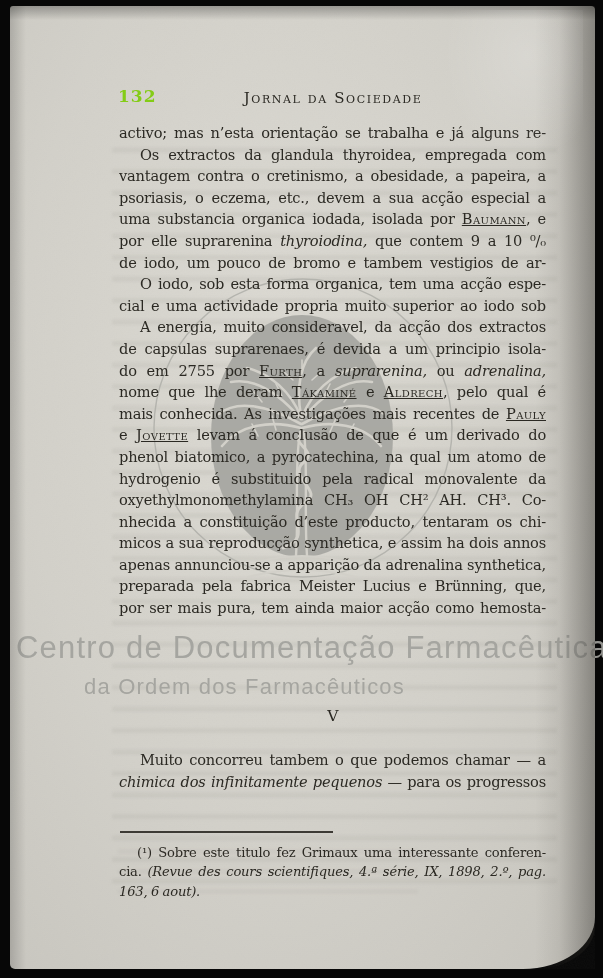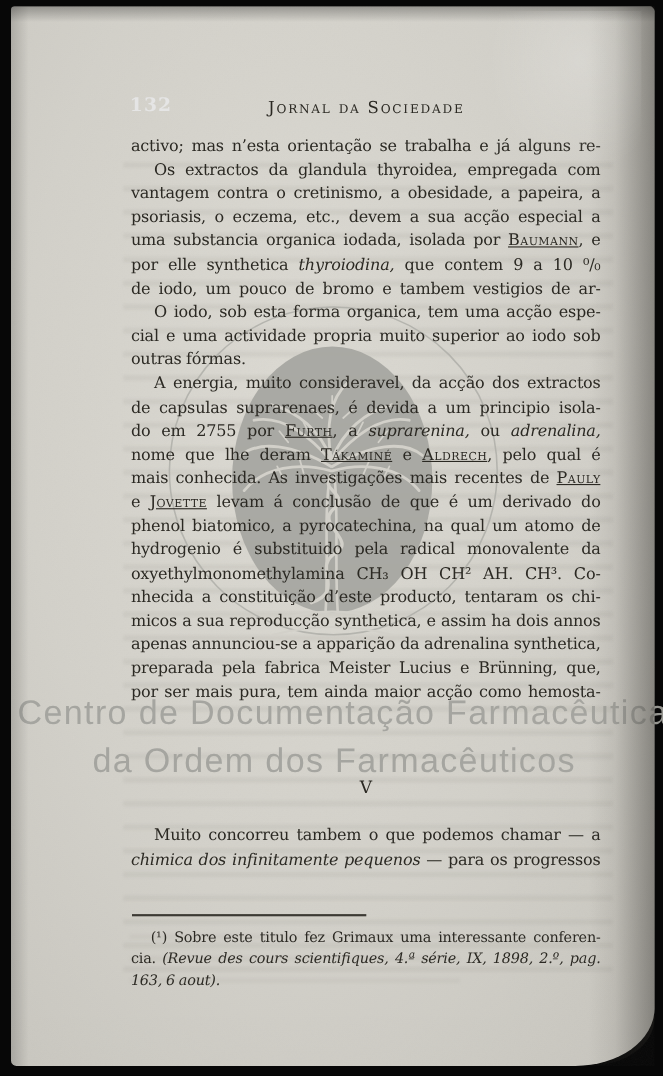--- a/index.html
+++ b/index.html
@@ -48,24 +48,24 @@
       rgba(118,115,107,0.14) 12px, rgba(118,115,107,0.14) 15px,
       rgba(0,0,0,0) 16px, rgba(0,0,0,0) 20px);
     filter:blur(1.4px);opacity:0.5;pointer-events:none;
   }
   .emblem{position:absolute;left:0;top:0;pointer-events:none;}
   .wm{
     position:absolute;color:#a2a29d;font-family:"Liberation Sans", sans-serif;
     font-weight:400;white-space:nowrap;opacity:0.92;pointer-events:none;
   }
   .wm1{left:16px;top:630px;font-size:31px;letter-spacing:1.2px;}
-  .wm2{left:84px;top:674px;font-size:31px;letter-spacing:1.2px;}
+  .wm2{left:84px;top:674px;font-size:22px;letter-spacing:1.2px;}
   .hdr-num{
     position:absolute;left:118px;top:86px;font-size:17px;font-weight:bold;
-    letter-spacing:1px;color:#e5e5e5;
+    letter-spacing:1px;color:#84cc16;
   }
   .hdr-title{
     position:absolute;left:120px;top:89px;width:426px;text-align:center;
     font-variant:small-caps;font-size:15px;letter-spacing:1.6px;color:#2a2822;
   }
   .textblock{position:absolute;left:119px;width:427px;}
   .bodyblock{top:122px;}
   .closeblock{top:749px;}
   .fnblock{top:843px;}
   .line{
@@ -138,25 +138,24 @@
 
   <div class="hdr-num">132</div>
   <div class="hdr-title">Jornal da Sociedade</div>
 
   <div class="textblock bodyblock">
     <div class="line jl"><span class="seg-n">activo; mas n’esta orientação se trabalha e já alguns re-</span></div>
     <div class="line ind jl"><span class="seg-n">Os extractos da glandula thyroidea, empregada com</span></div>
     <div class="line jl"><span class="seg-n">vantagem contra o cretinismo, a obesidade, a papeira, a</span></div>
     <div class="line jl"><span class="seg-n">psoriasis, o eczema, etc., devem a sua acção especial a</span></div>
     <div class="line jl"><span class="seg-n">uma substancia organica iodada, isolada por </span><span class="seg-sc">Baumann</span><span class="seg-n">, e</span></div>
-    <div class="line jl"><span class="seg-n">por elle synthetica </span><span class="seg-i">thyroiodina,</span><span class="seg-n"> que contem 9 a 10 ⁰/₀</span></div>
+    <div class="line jl"><span class="seg-n">por elle suprarenina </span><span class="seg-i">thyroiodina,</span><span class="seg-n"> que contem 9 a 10 ⁰/₀</span></div>
     <div class="line jl"><span class="seg-n">de iodo, um pouco de bromo e tambem vestigios de ar-</span></div>
     <div class="line ind jl"><span class="seg-n">O iodo, sob esta forma organica, tem uma acção espe-</span></div>
     <div class="line jl"><span class="seg-n">cial e uma actividade propria muito superior ao iodo sob</span></div>
-    <div class="line"><span class="seg-n">outras fórmas.</span></div>
     <div class="line ind jl"><span class="seg-n">A energia, muito consideravel, da acção dos extractos</span></div>
     <div class="line jl"><span class="seg-n">de capsulas suprarenaes, é devida a um principio isola-</span></div>
     <div class="line jl"><span class="seg-n">do em 2755 por </span><span class="seg-sc">Furth</span><span class="seg-n">, a </span><span class="seg-i">suprarenina,</span><span class="seg-n"> ou </span><span class="seg-i">adrenalina,</span></div>
     <div class="line jl"><span class="seg-n">nome que lhe deram </span><span class="seg-sc">Tákaminé</span><span class="seg-n"> e </span><span class="seg-sc">Aldrech</span><span class="seg-n">, pelo qual é</span></div>
     <div class="line jl"><span class="seg-n">mais conhecida. As investigações mais recentes de </span><span class="seg-sc">Pauly</span></div>
     <div class="line jl"><span class="seg-n">e </span><span class="seg-sc">Jovette</span><span class="seg-n"> levam á conclusão de que é um derivado do</span></div>
     <div class="line jl"><span class="seg-n">phenol biatomico, a pyrocatechina, na qual um atomo de</span></div>
     <div class="line jl"><span class="seg-n">hydrogenio é substituido pela radical monovalente da</span></div>
     <div class="line jl"><span class="seg-n">oxyethylmonomethylamina CH₃ OH CH² AH. CH³. Co-</span></div>
     <div class="line jl"><span class="seg-n">nhecida a constituição d’este producto, tentaram os chi-</span></div>

